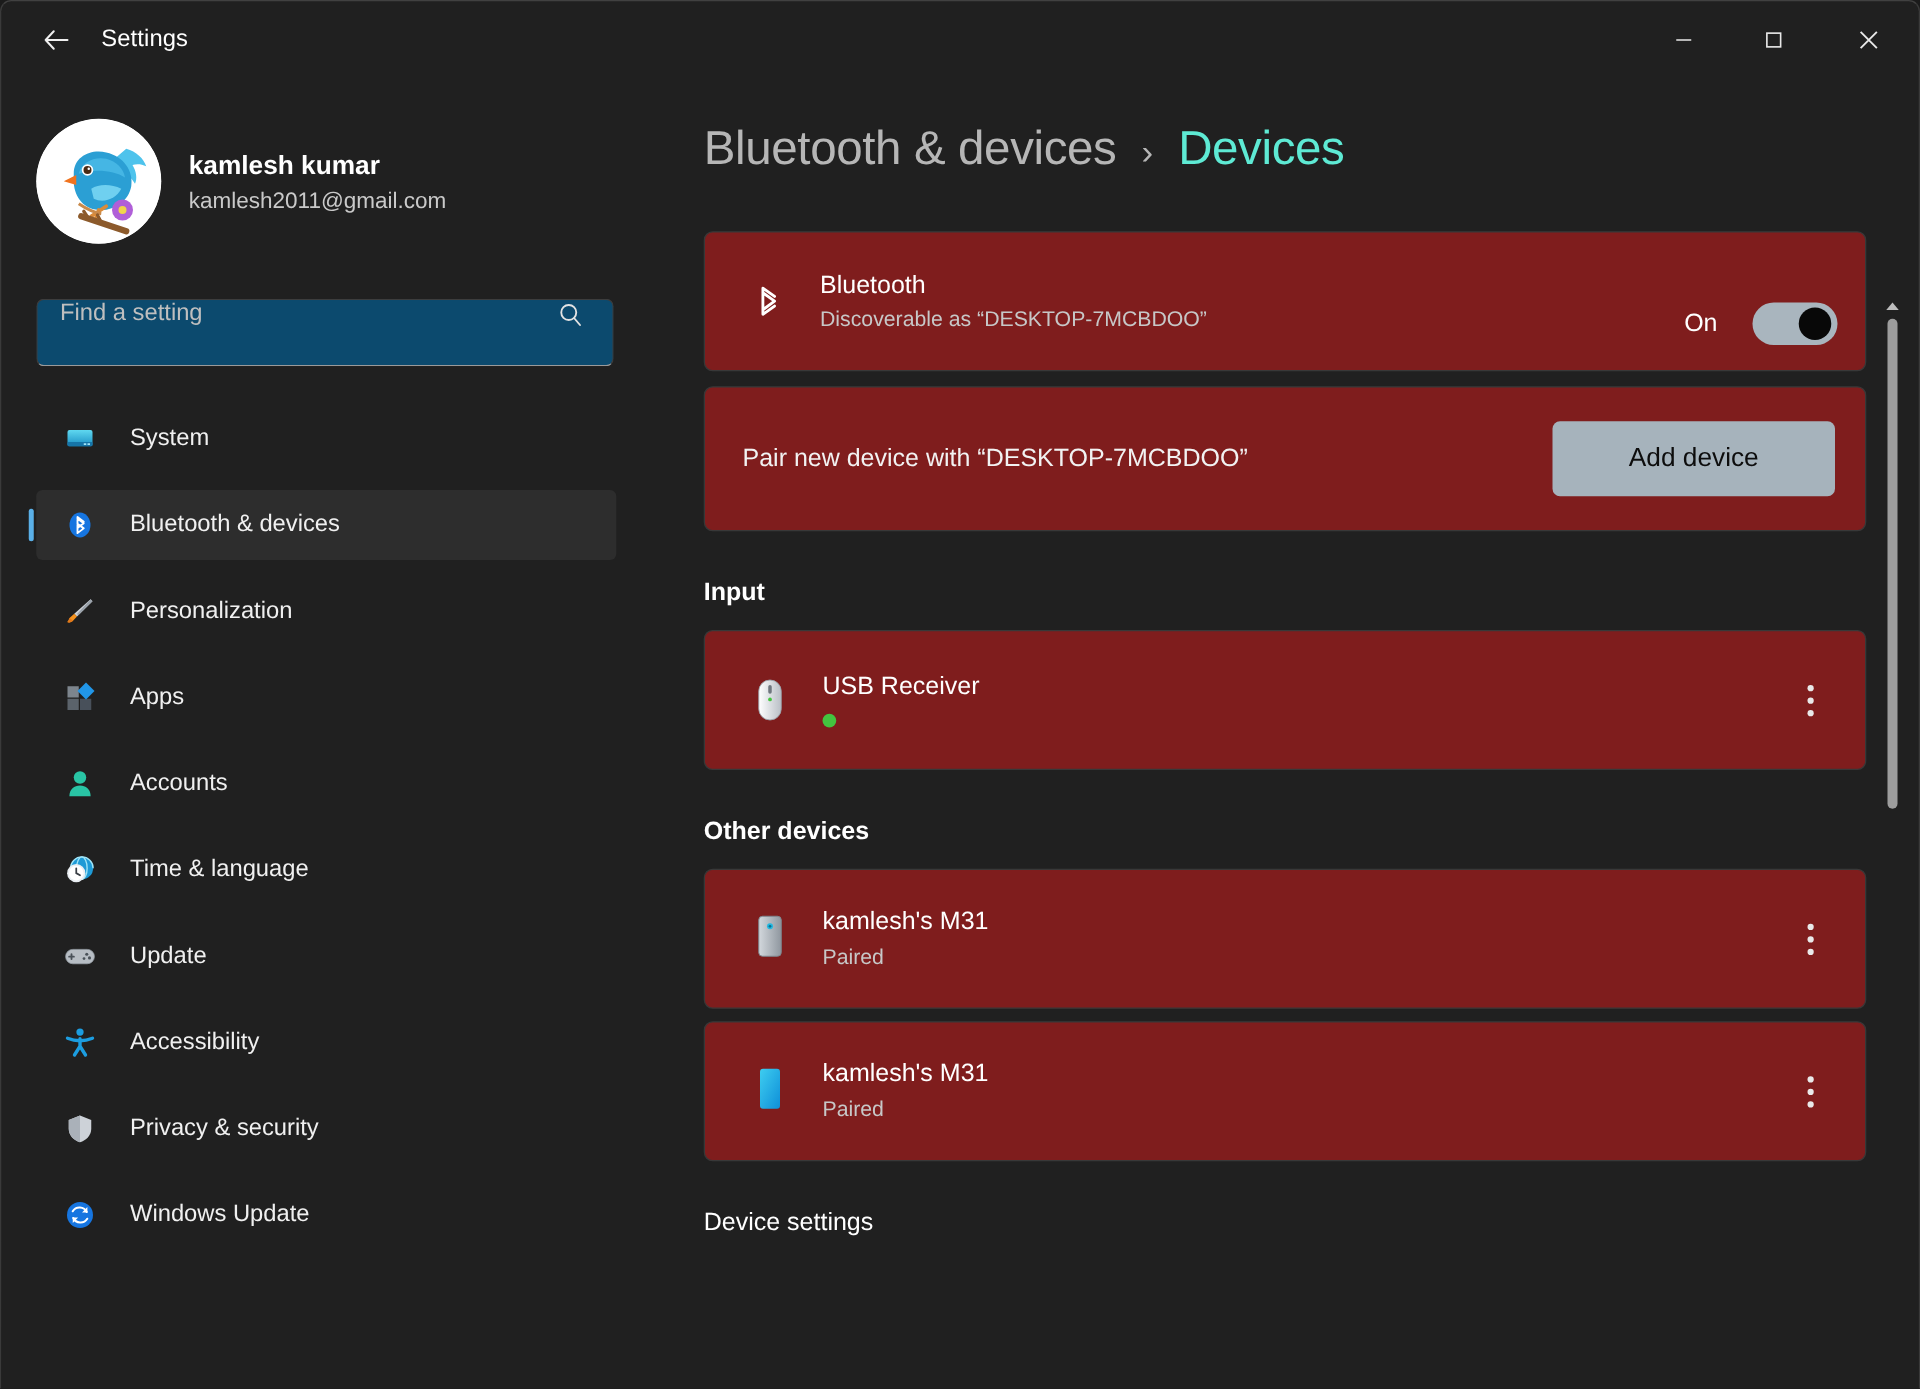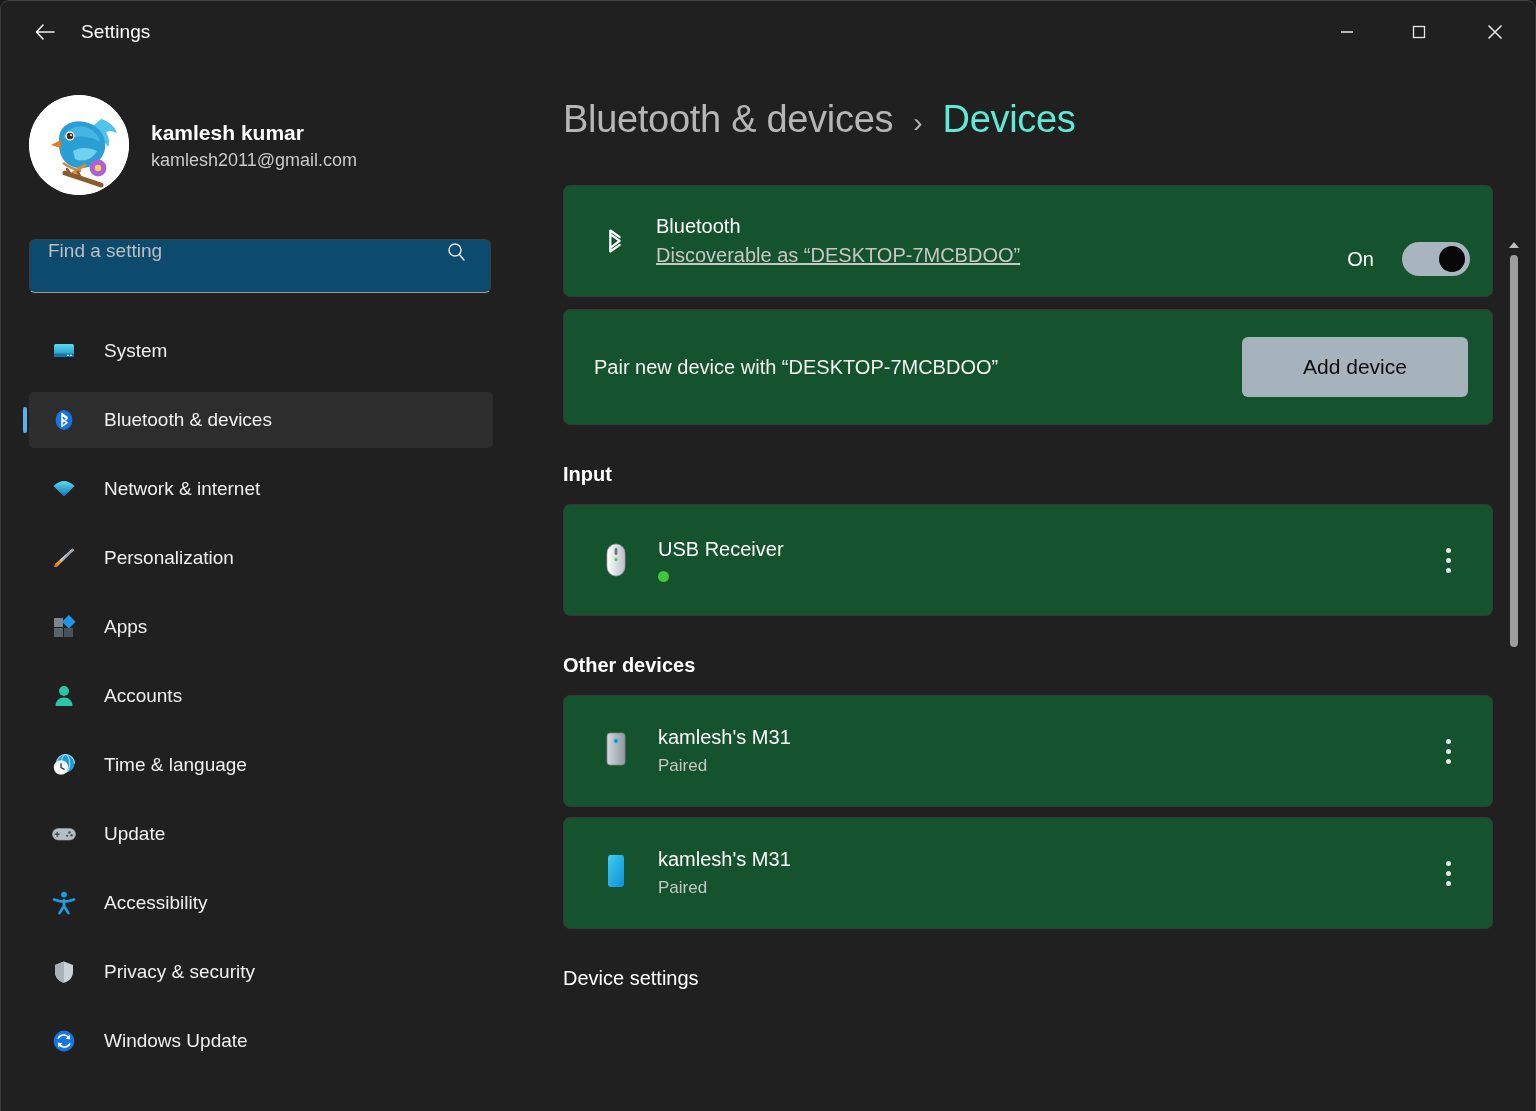--- a/index.html
+++ b/index.html
@@ -182,35 +182,35 @@
   .content {
     position: absolute;
     top: 122px;
     left: 32px;
     right: 0;
     bottom: 0;
   }
 
   .card {
     width: 930px;
-    background: #14532d;
+    background: #7f1d1d;
     border: 1px solid #383838;
     border-radius: 7px;
   }
 
   .bt-card {
     height: 112px;
     display: flex;
     align-items: center;
     padding: 0 22px 0 30px;
   }
   .bt-icon { width: 40px; flex: none; display: flex; justify-content: center; }
   .bt-text { margin-left: 22px; flex: 1; }
   .bt-title { font-size: 20px; color: #ffffff; }
-  .bt-sub { font-size: 20px; color: #c7c7c7; margin-top: 6px; text-decoration: underline; }
+  .bt-sub { font-size: 17px; color: #c7c7c7; margin-top: 6px; }
   .toggle-wrap { display: flex; align-items: center; margin-top: 36px; }
   .toggle-label { font-size: 20px; color: #ffffff; margin-right: 28px; }
   .toggle {
     width: 68px; height: 34px;
     border-radius: 17px;
     background: #a9b5be;
     position: relative;
   }
   .toggle .knob {
     position: absolute;
@@ -404,34 +404,20 @@
       <div class="navitem selected">
         <span class="nav-icon">
           <svg width="26" height="26" viewBox="0 0 26 26">
             <ellipse cx="13" cy="13" rx="8.4" ry="10" fill="#1675e0"></ellipse>
             <path d="M11 8 L16 11.6 L11 15.4 L11 6.5 L16 10.3 M11 15.4 L11 19.5 L16 15.7 L11 12" fill="none" stroke="#ffffff" stroke-width="1.5" stroke-linejoin="round" stroke-linecap="round"></path>
           </svg>
         </span>
         <span class="nav-label">Bluetooth &amp; devices</span>
       </div>
 
-      <div class="navitem">
-        <span class="nav-icon">
-          <svg width="26" height="26" viewBox="0 0 26 26">
-            <defs>
-                <linearGradient id="gWifi" x1="0" y1="0" x2="0" y2="1">
-              <stop offset="0" stop-color="#5fd8f0"></stop>
-                  <stop offset="1" stop-color="#1372bd"></stop>
-            </linearGradient>
-              </defs>
-            <path d="M2.5 10 C6 6.6 10.2 5 13 5 C15.8 5 20 6.6 23.5 10 L13 20.6 Z" fill="url(#gWifi)"></path>
-          </svg>
-        </span>
-        <span class="nav-label">Network &amp; internet</span>
-      </div>
 
       <div class="navitem">
         <span class="nav-icon">
           <svg width="26" height="26" viewBox="0 0 26 26">
             <path d="M21.5 3.4 L23 5 L10.6 17.2 L8.4 15 Z" fill="#cfd3d8"></path>
             <path d="M21.5 3.4 L23 5 L11.6 16.2 L10.6 15.2 Z" fill="#9aa2ab"></path>
             <path d="M8.4 15 L10.6 17.2 L7.4 20.5 C6 21.9 3.6 22.4 2.8 21.6 C3.8 20.8 4.2 19.4 4.6 18.4 Z" fill="#f59320"></path>
             <path d="M4.6 18.4 L7.4 20.5 C6 21.9 3.6 22.4 2.8 21.6 C3.8 20.8 4.2 19.4 4.6 18.4 Z" fill="#e3781a"></path>
           </svg>
         </span>

